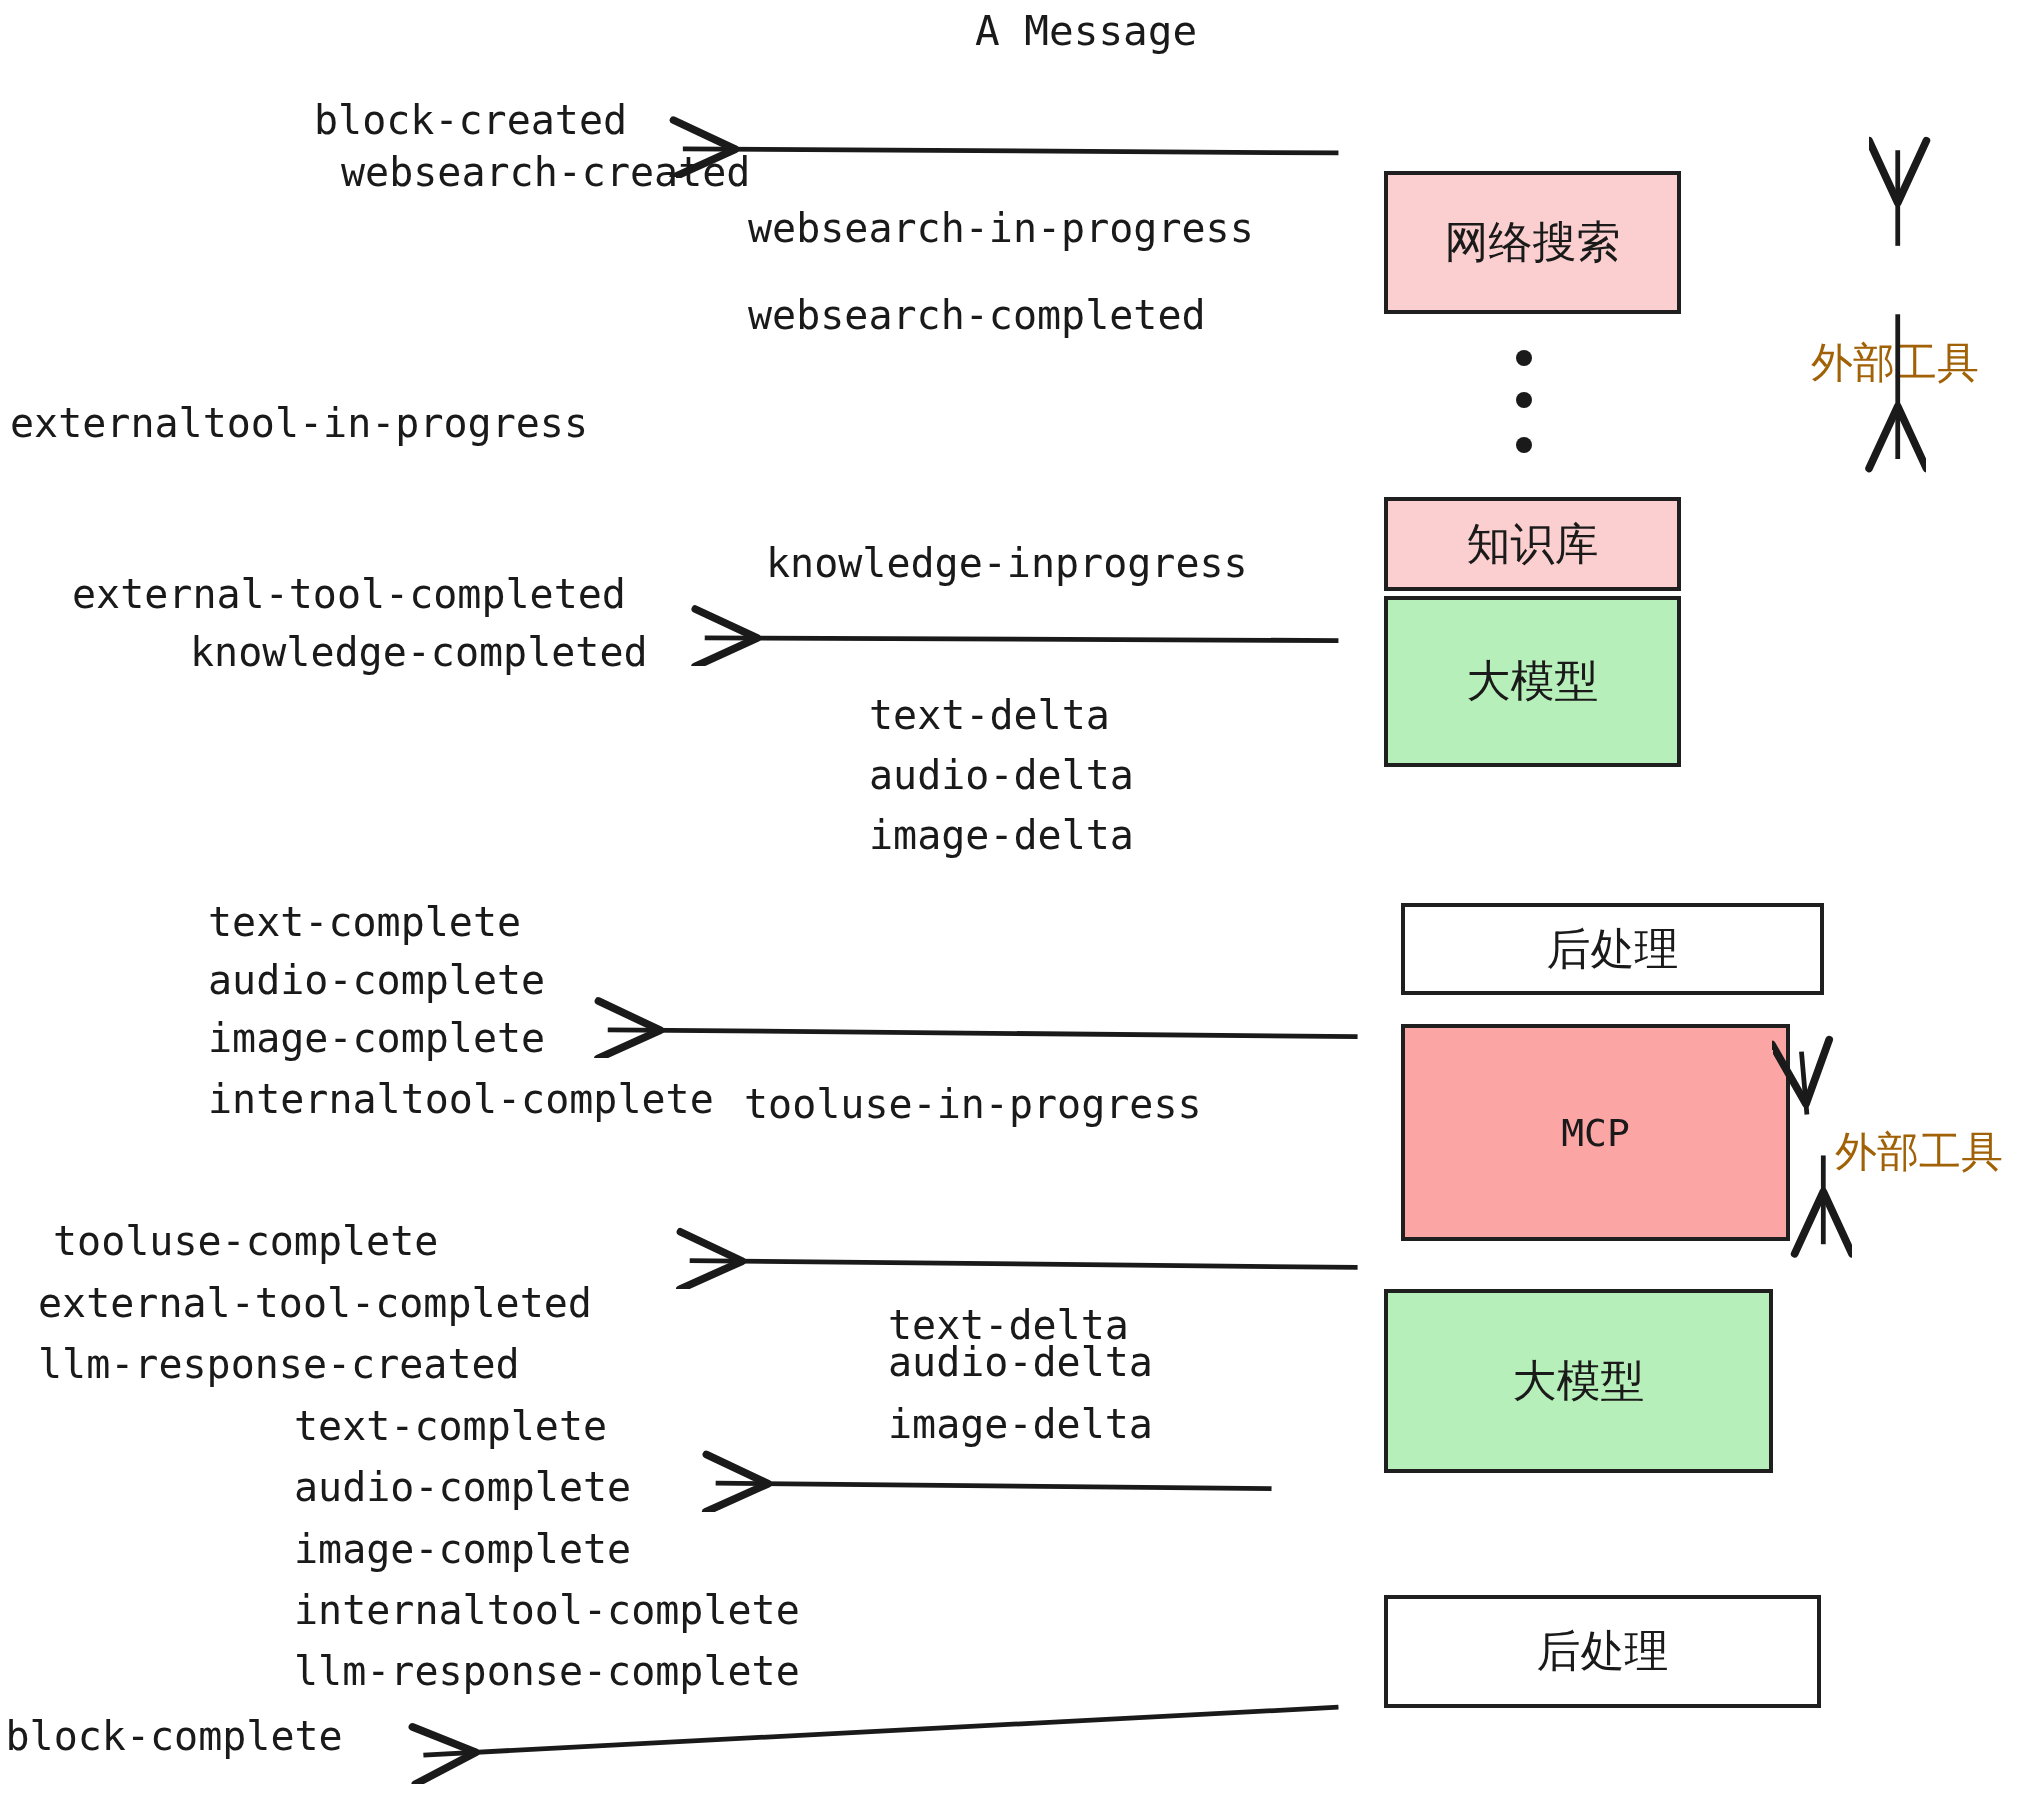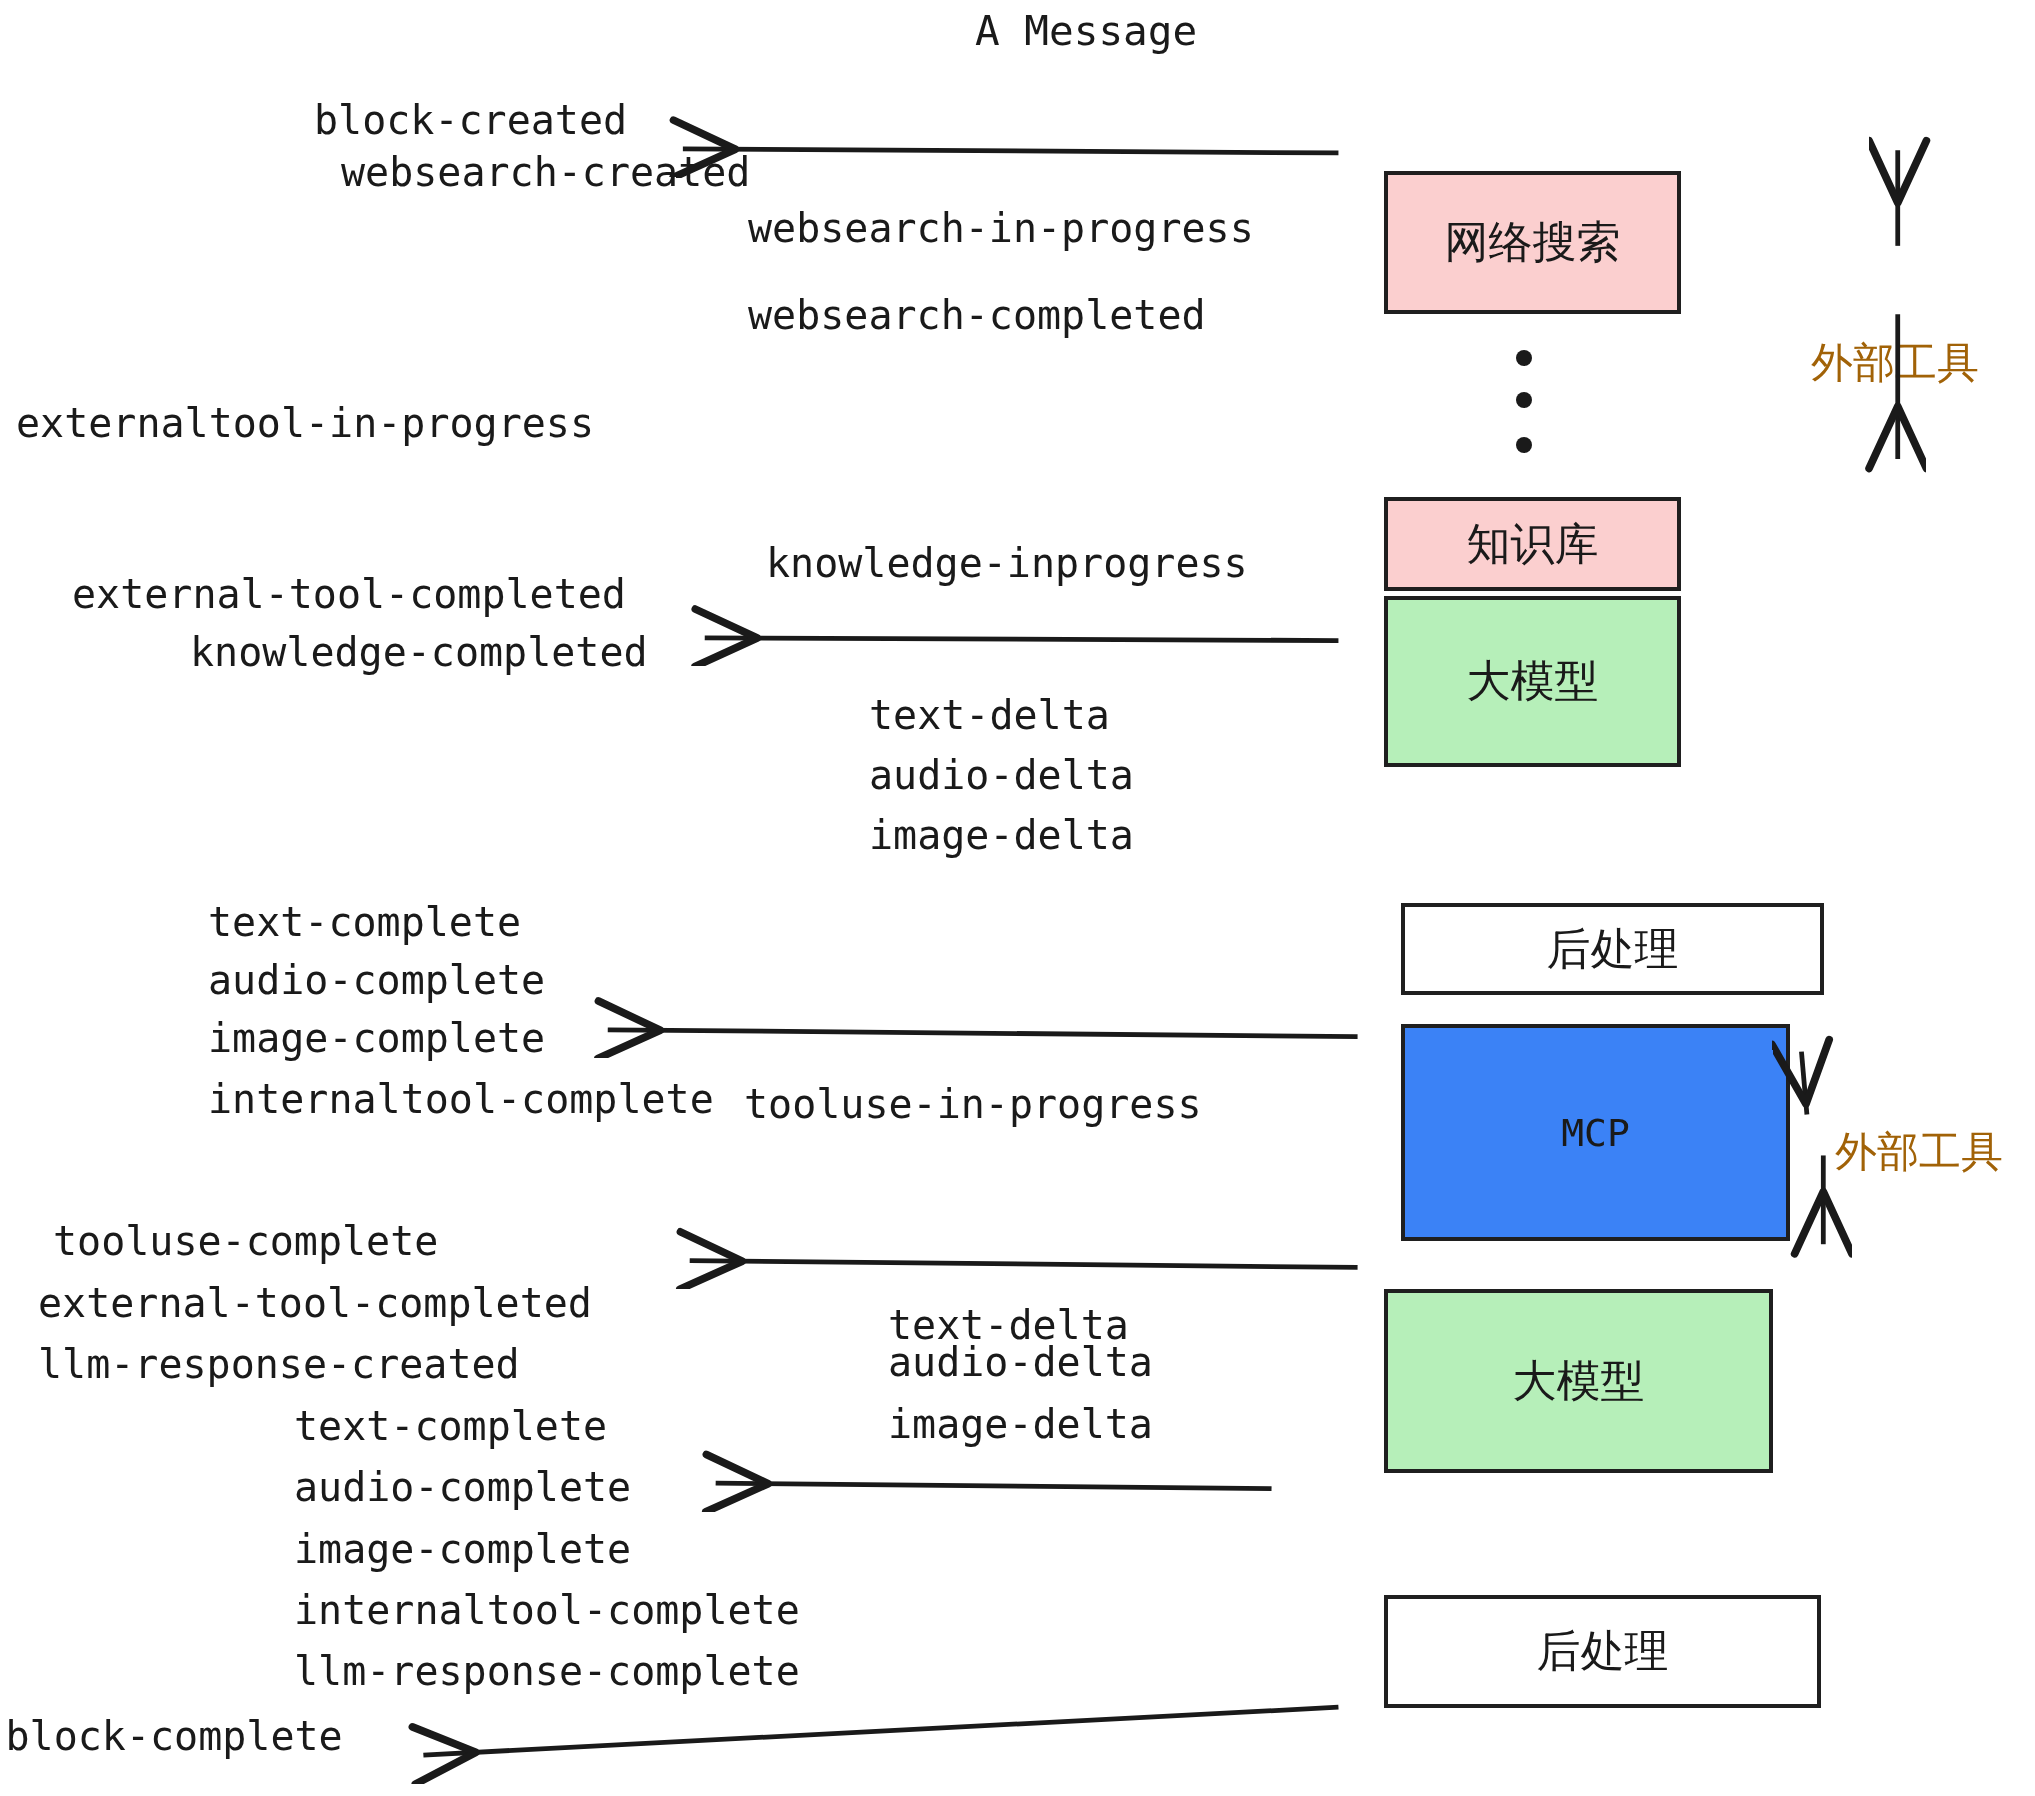--- a/index.html
+++ b/index.html
@@ -89,21 +89,21 @@
   </div>
 
   <div class="node" style="left:1341px; top:596px; width:297px; height:171px; background:#b6efb9;">
     <span class="node-label">大模型</span>
   </div>
 
   <div class="node" style="left:1358px; top:903px; width:423px; height:92px; background:#ffffff;">
     <span class="node-label">后处理</span>
   </div>
 
-  <div class="node" style="left:1358px; top:1024px; width:389px; height:217px; background:#3b82f6;">
+  <div class="node" style="left:1358px; top:1024px; width:389px; height:217px; background:#fca5a5;">
     <span class="node-label mono">MCP</span>
   </div>
 
   <div class="node" style="left:1341px; top:1289px; width:389px; height:184px; background:#b6efb9;">
     <span class="node-label">大模型</span>
   </div>
 
   <div class="node" style="left:1341px; top:1595px; width:437px; height:113px; background:#ffffff;">
     <span class="node-label">后处理</span>
   </div>
@@ -113,21 +113,21 @@
   <div class="dot" style="left:1516px; top:437px;"></div>
 
   <div class="cn-side" style="left:1811px; top:335px;">外部工具</div>
 
   <div class="cn-side" style="left:1835px; top:1124px;">外部工具</div>
 
   <div class="lbl" style="left:314px;  top:100px;">block-created</div>
   <div class="lbl" style="left:314px;  top:152px;margin-left:27px;">websearch-created</div>
   <div class="lbl" style="left:748px; top:208px;">websearch-in-progress</div>
   <div class="lbl" style="left:748px; top:295px;">websearch-completed</div>
-  <div class="lbl" style="left:16px;   top:403px;">externaltool-in-progress</div>
+  <div class="lbl" style="left:10px;   top:403px;">externaltool-in-progress</div>
 
   <div class="lbl" style="left:766px; top:543px;">knowledge-inprogress</div>
   <div class="lbl" style="left:72px;  top:574px;">external-tool-completed</div>
   <div class="lbl" style="left:190px;  top:632px;">knowledge-completed</div>
 
   <div class="lbl" style="left:869px; top:695px;">text-delta</div>
   <div class="lbl" style="left:869px; top:755px;">audio-delta</div>
   <div class="lbl" style="left:869px; top:815px;">image-delta</div>
 
   <div class="lbl" style="left:208px;  top:902px;">text-complete</div>

